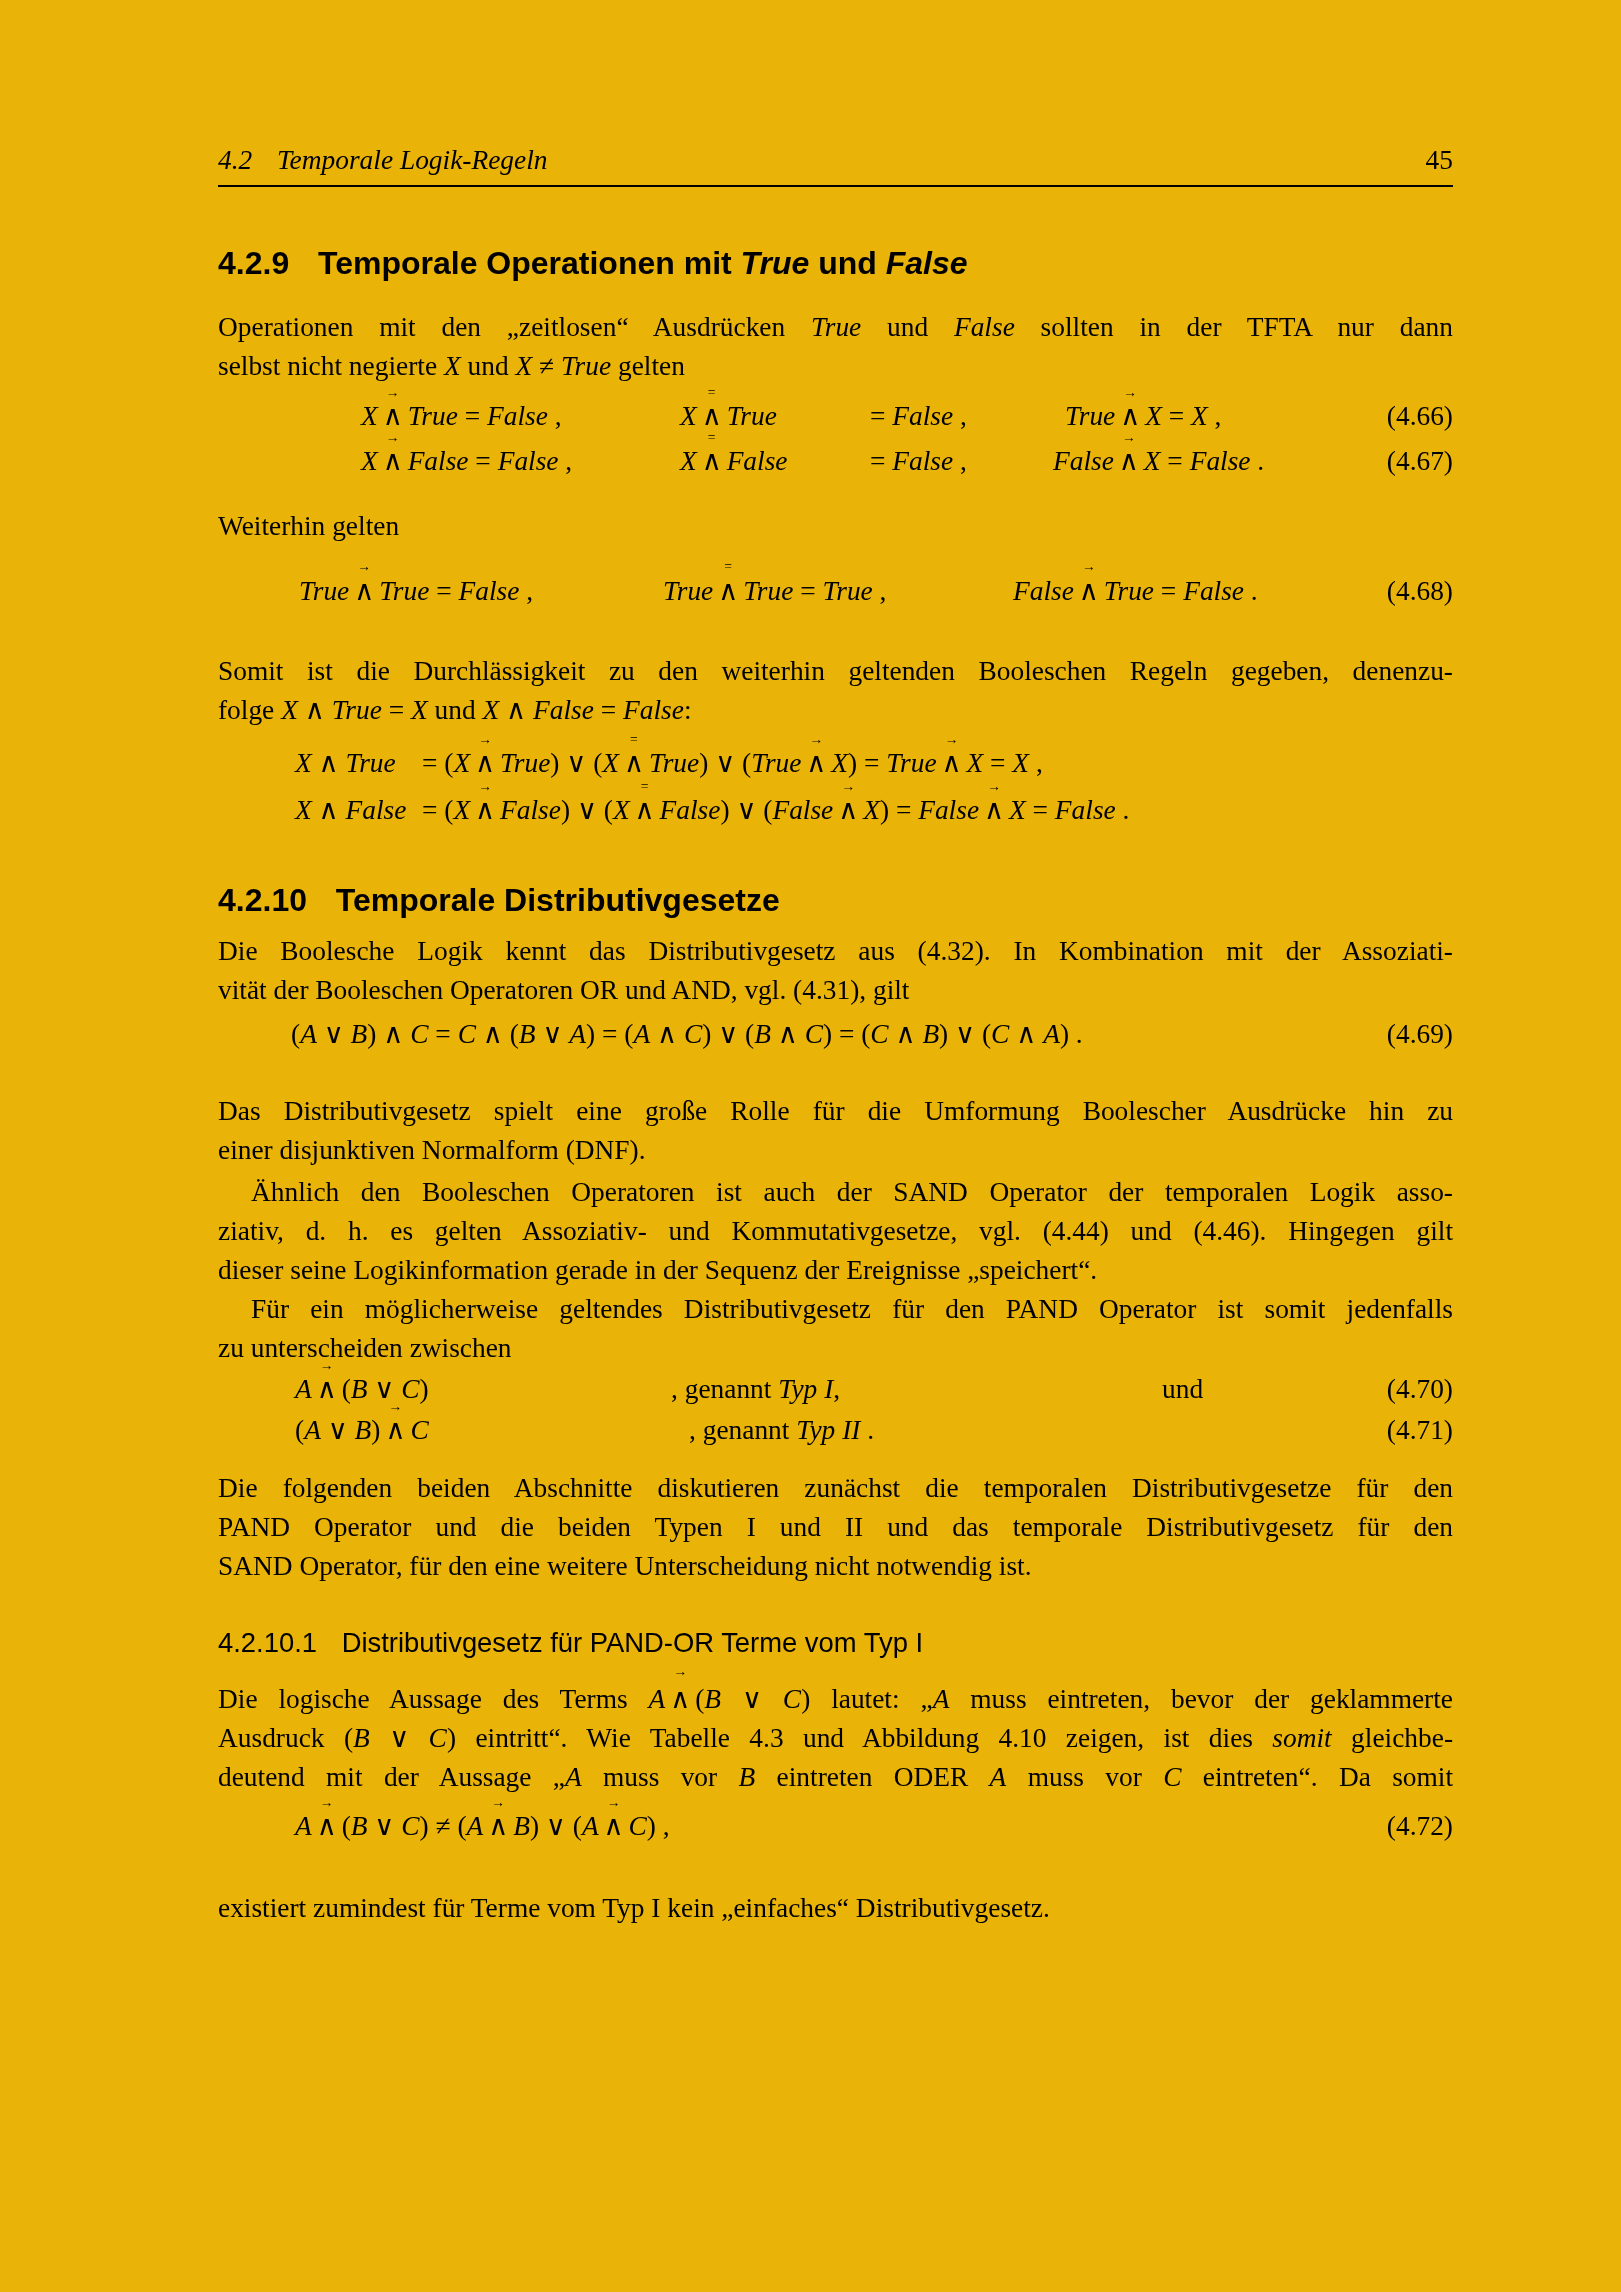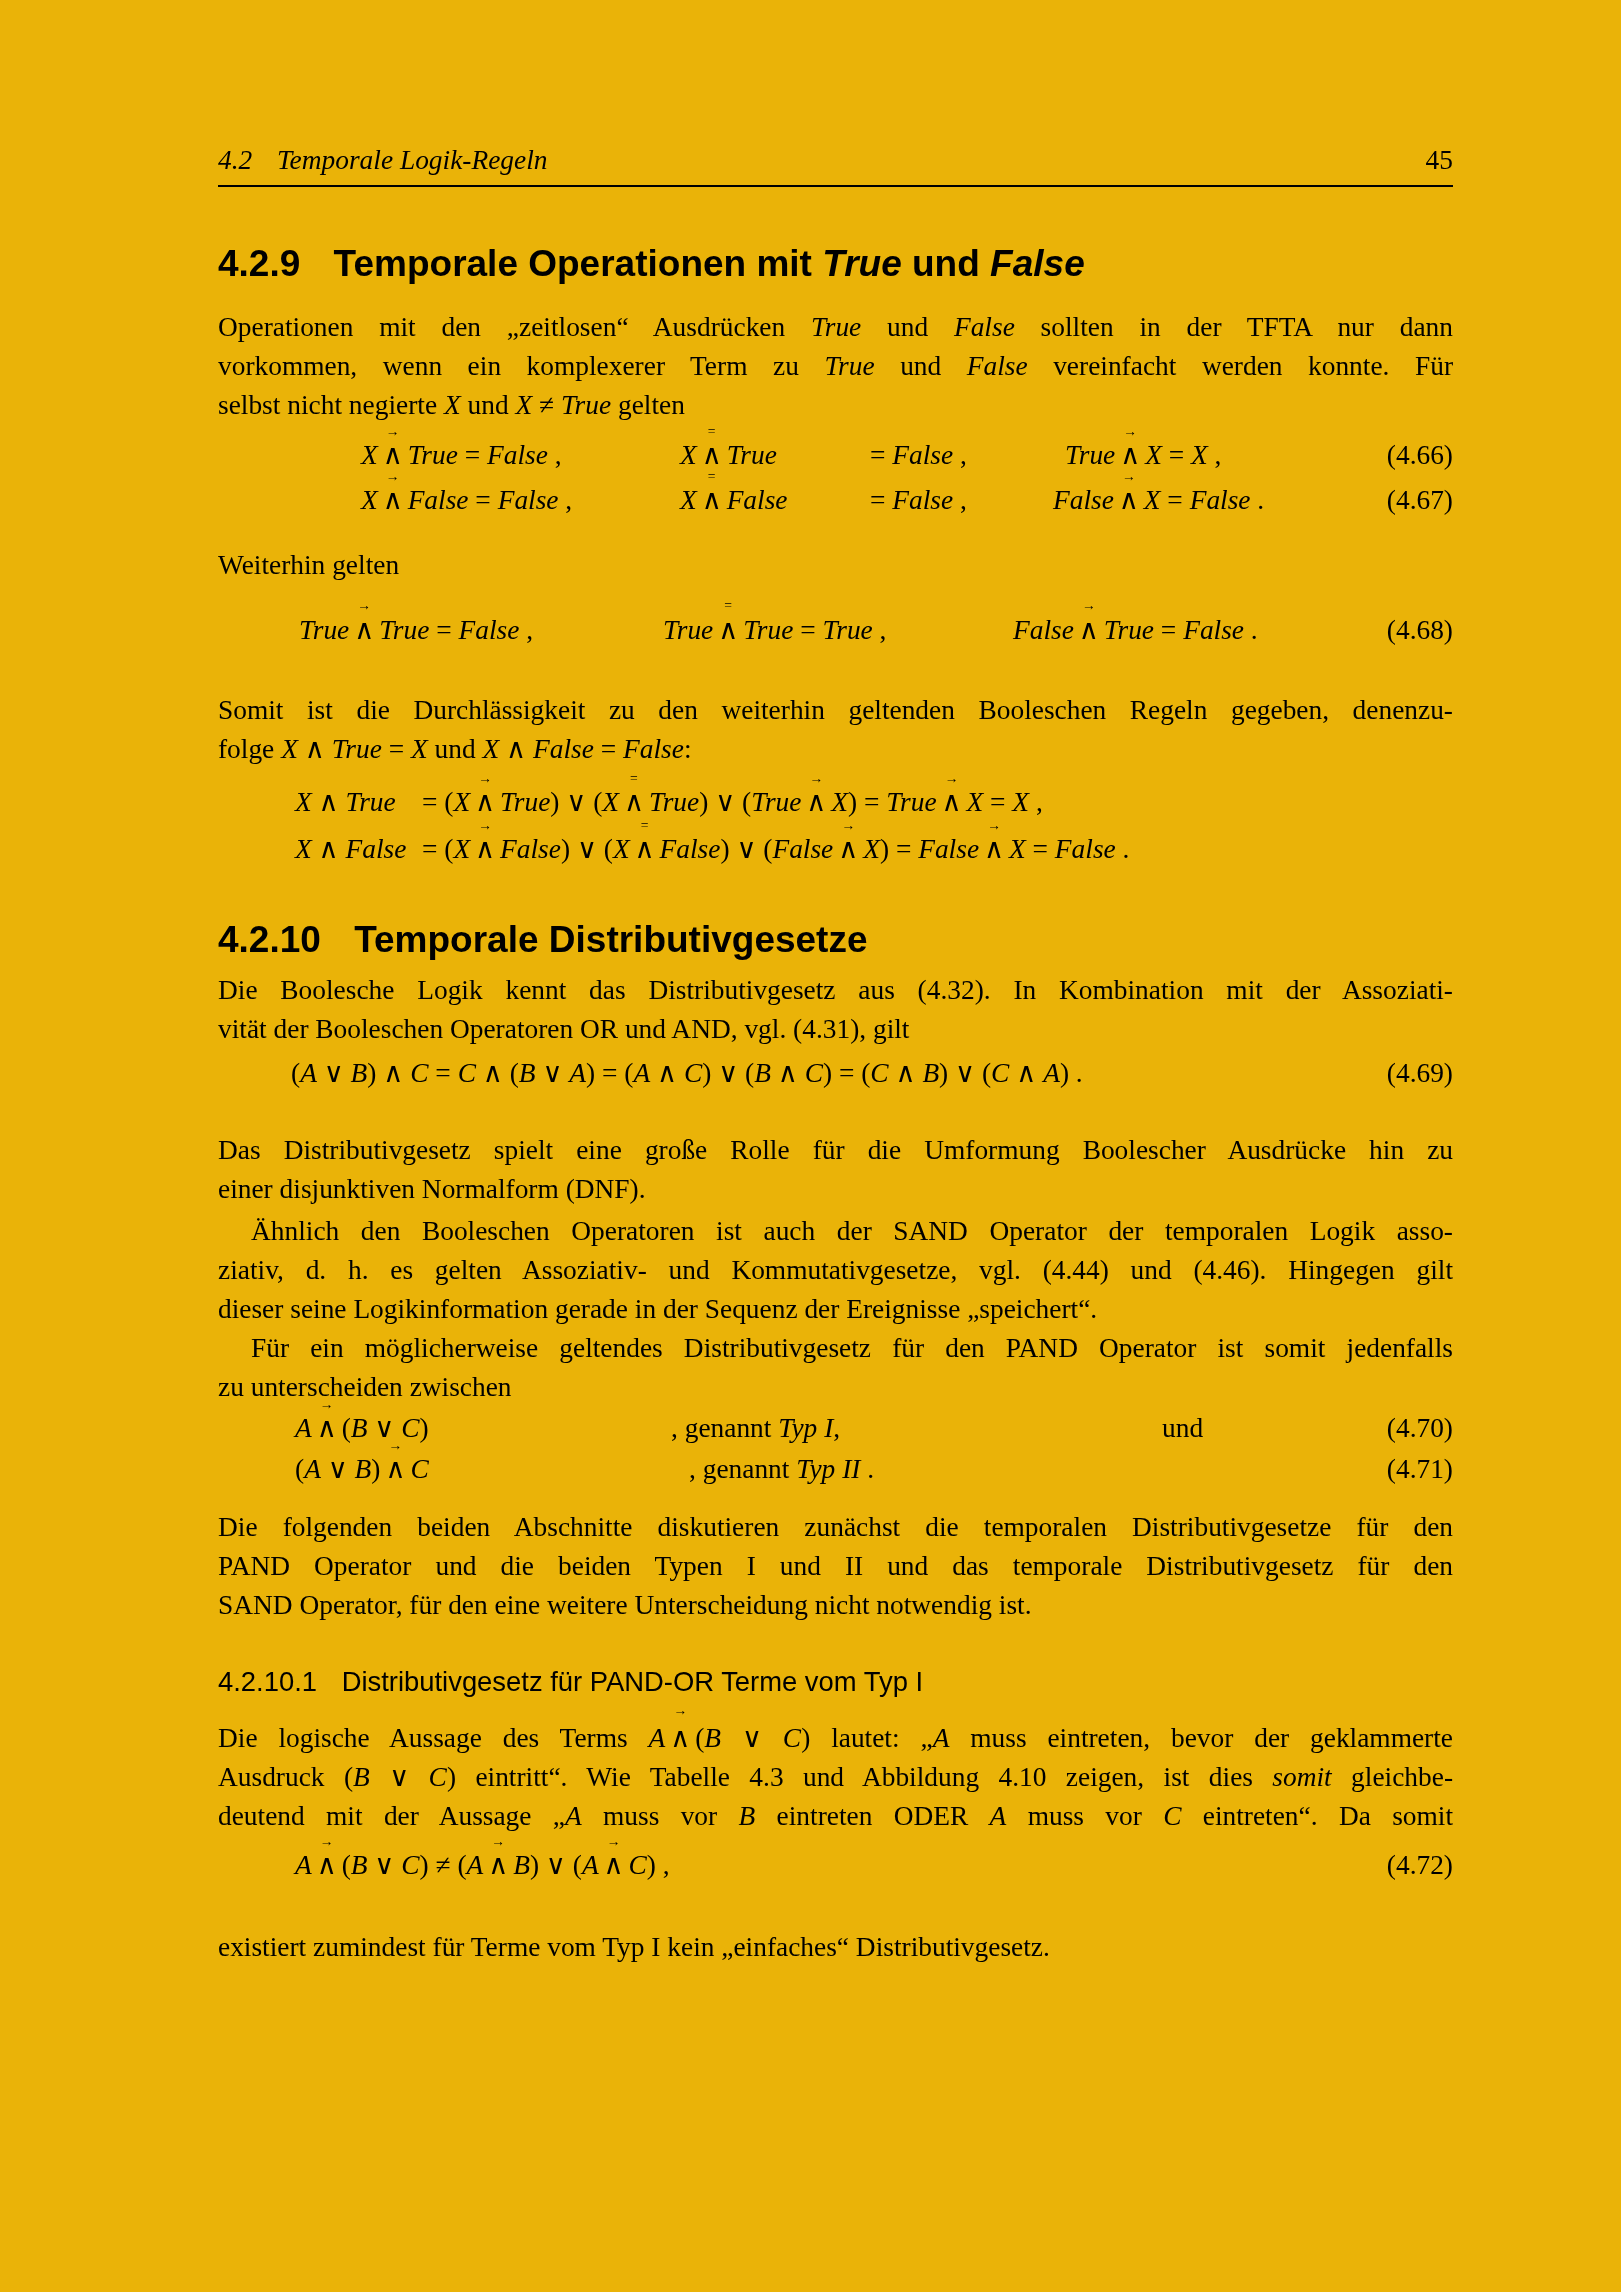--- a/index.html
+++ b/index.html
@@ -11,21 +11,21 @@
   }
   .page { position:relative; width:1621px; height:2293px; background:#eab308; overflow:hidden; }
   .text { position:absolute; left:218px; top:145px; width:1235px; }
 
   .hdr { display:flex; justify-content:space-between; align-items:baseline;
          font-size:27.4px; line-height:31px; }
   .hdr-left { font-style:italic; }
   .rule { border-top:2px solid #000; margin-top:8.8px; height:0; }
 
   .hsec { font-family:"Liberation Sans","DejaVu Sans",sans-serif; font-weight:bold;
-          font-size:37px; line-height:35px; margin-top:59px; }
+          font-size:32px; line-height:35px; margin-top:59px; }
   .hsub { font-family:"Liberation Sans","DejaVu Sans",sans-serif; font-weight:normal;
           font-size:27.4px; line-height:31px; margin-top:41px; }
 
   .para { font-size:27.4px; }
   .tline { line-height:39px; text-align:justify; text-align-last:justify; }
   .tline.last { text-align-last:left; }
   .tline.ind { text-indent:33px; }
 
   .eqrow { position:relative; height:45px; font-size:27.4px; }
   .eqrow.h42 { height:41px; }
@@ -50,21 +50,20 @@
     <div class="hdr">
       <div class="hdr-left"><span class="s-num">4.2</span><span>Temporale Logik-Regeln</span></div>
       <div class="hdr-page">45</div>
     </div>
     <div class="rule"></div>
 
     <div class="hsec"><span class="s-num">4.2.9</span><span>Temporale Operationen mit </span><span class="s-i">True</span><span> und </span><span class="s-i">False</span></div>
 
     <div class="para" style="margin-top:27.4px">
       <div class="tline"><span>Operationen mit den „zeitlosen“ Ausdrücken </span><span class="s-i">True</span><span> und </span><span class="s-i">False</span><span> sollten in der TFTA nur dann</span></div>
-      <div class="tline"><span>vorkommen, wenn ein komplexerer Term zu </span><span class="s-i">True</span><span> und </span><span class="s-i">False</span><span> vereinfacht werden konnte. Für</span></div>
       <div class="tline last"><span>selbst nicht negierte </span><span class="s-i">X</span><span> und </span><span class="s-i">X</span><span> ≠ </span><span class="s-i">True</span><span> gelten</span></div>
     </div>
 
     <div style="margin-top:7.8px">
       <div class="eqrow">
         <span class="eqc" style="left:143px"><span class="s-i">X</span><span class="mop"><span class="mop-acc">→</span><span class="mop-base">∧</span></span><span class="s-i">True</span><span> = </span><span class="s-i">False</span><span> ,</span></span>
         <span class="eqc" style="left:462px"><span class="s-i">X</span><span class="mop"><span class="mop-acc">=</span><span class="mop-base">∧</span></span><span class="s-i">True</span></span>
         <span class="eqc" style="left:652px"><span>= </span><span class="s-i">False</span><span> ,</span></span>
         <span class="eqc" style="left:847px"><span class="s-i">True</span><span class="mop"><span class="mop-acc">→</span><span class="mop-base">∧</span></span><span class="s-i">X</span><span> = </span><span class="s-i">X</span><span> ,</span></span>
         <span class="eqnum">(4.66)</span>

